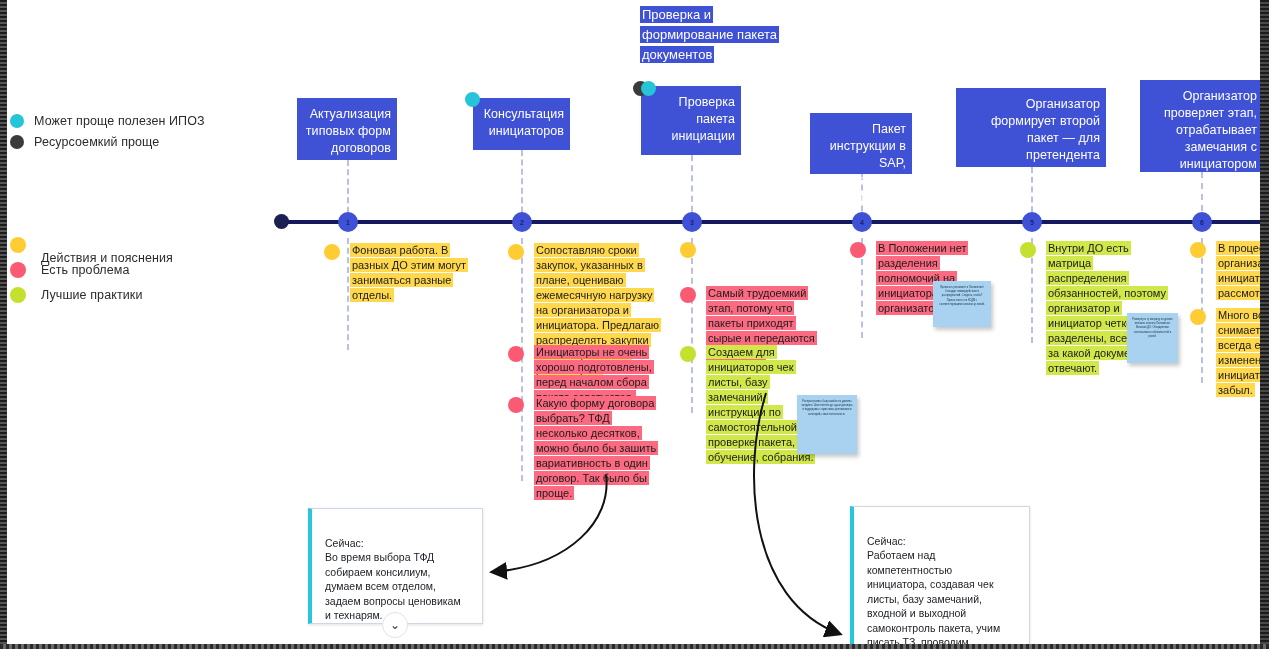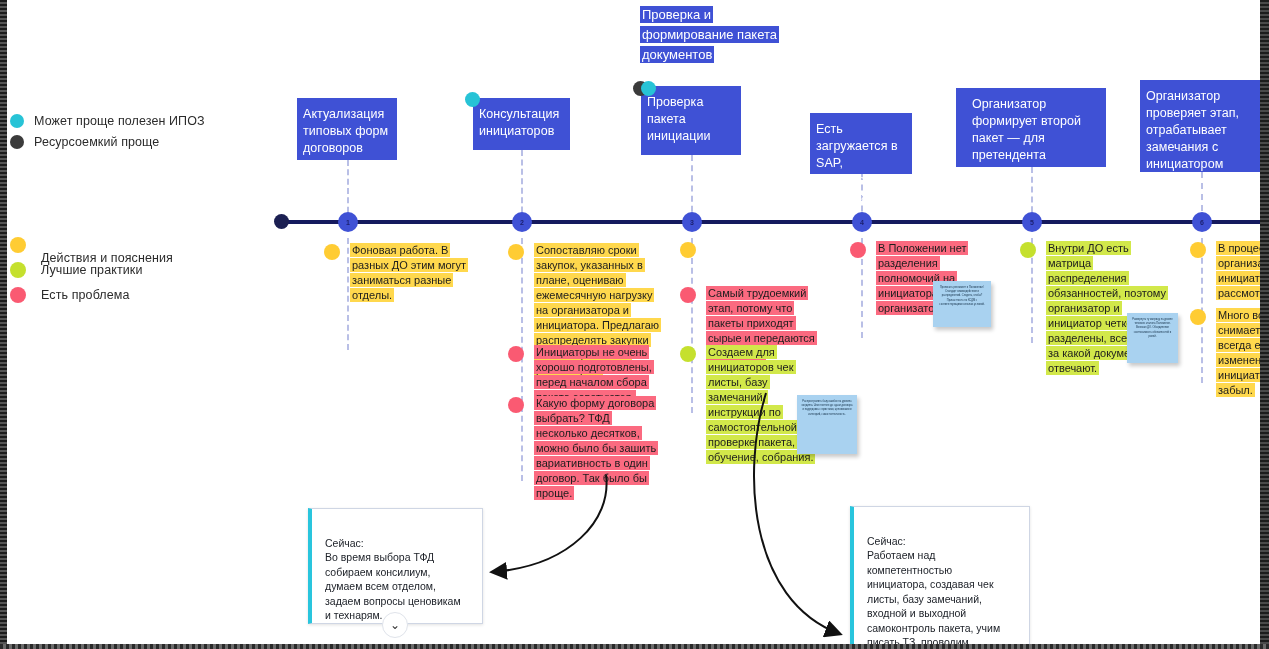--- a/index.html
+++ b/index.html
@@ -70,21 +70,21 @@
   .vline {
     position: absolute; width: 0; border-left: 2px dashed #b9bfe6;
     z-index: 2;
   }
 
   
   .stage {
     position: absolute;
     background: #3f51d5;
     color: #ffffff;
-    text-align: left;
+    text-align: right;
     font-size: 12.5px;
     line-height: 17px;
     padding: 8px 6px;
     z-index: 10;
     letter-spacing: .05px;
   }
   .stage-marker {
     position: absolute; width: 15px; height: 15px; border-radius: 50%;
     z-index: 12;
   }
@@ -192,26 +192,26 @@
       <span class="legend-label">Ресурсоемкий проще</span>
     </div>
   </div>
 
   <div class="legend-group" style="left:10px; top:232px;">
     <div class="legend-row" style="height:25px;">
       <span class="legend-dot" style="width:16px;height:16px;background:#ffcc33;"></span>
       <span class="legend-label" style="margin-left:5px;margin-top:27px;">Действия и пояснения</span>
     </div>
     <div class="legend-row" style="height:25px;">
+      <span class="legend-dot" style="width:16px;height:16px;background:#fa5a72;"></span>
+      <span class="legend-label" style="margin-left:5px;">Есть проблема</span>
+    </div>
+    <div class="legend-row" style="height:25px;">
       <span class="legend-dot" style="width:16px;height:16px;background:#c5e02e;"></span>
       <span class="legend-label" style="margin-left:5px;">Лучшие практики</span>
-    </div>
-    <div class="legend-row" style="height:25px;">
-      <span class="legend-dot" style="width:16px;height:16px;background:#fa5a72;"></span>
-      <span class="legend-label" style="margin-left:5px;">Есть проблема</span>
     </div>
   </div>
 
   <div class="timeline-cap"></div>
   <div class="timeline-axis"></div>
 
   <div class="vline" style="left:347px; top:160px;  height:62px;"></div>
   <div class="vline" style="left:347px; top:238px;  height:112px;"></div>
   <div class="vline" style="left:521px; top:150px;  height:72px;"></div>
   <div class="vline" style="left:521px; top:238px;  height:243px;"></div>
@@ -252,21 +252,21 @@
   </div>
   <div class="stage-marker" style="left:465px; top:92px; background:#27c3d6;"></div>
 
   <div class="stage" style="left:641px; top:86px; width:100px; height:69px;">
     <span>Проверка пакета инициации</span>
   </div>
   <div class="stage-marker" style="left:633px; top:81px; background:#3b3b3b;"></div>
   <div class="stage-marker" style="left:641px; top:81px; background:#27c3d6;"></div>
 
   <div class="stage" style="left:810px; top:113px; width:102px; height:61px;">
-    <span>Есть загружается в SAP, передается организатору</span>
+    <span>Пакет инструкции в SAP, передается организатору</span>
   </div>
 
   <div class="stage" style="left:956px; top:88px; width:150px; height:79px;padding-left:16px;">
     <span>Организатор формирует второй пакет — для претендента</span>
   </div>
 
   <div class="stage" style="left:1140px; top:80px; width:123px; height:92px;">
     <span>Организатор проверяет этап, отрабатывает замечания с инициатором</span>
   </div>
 

